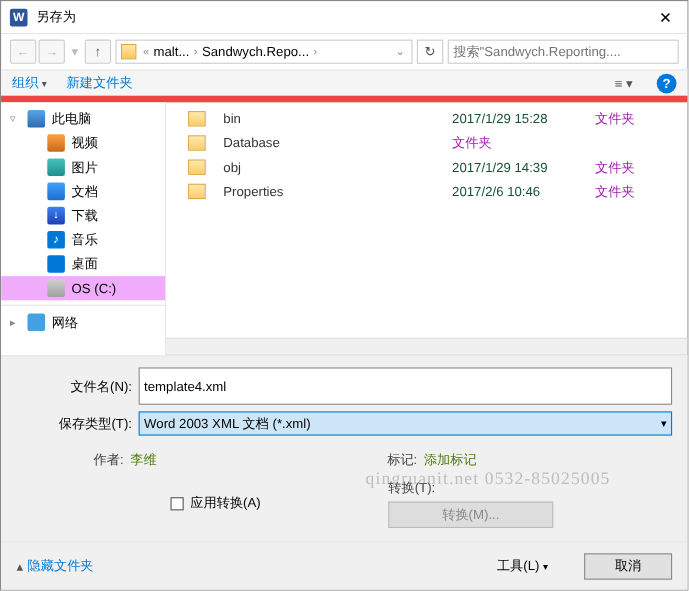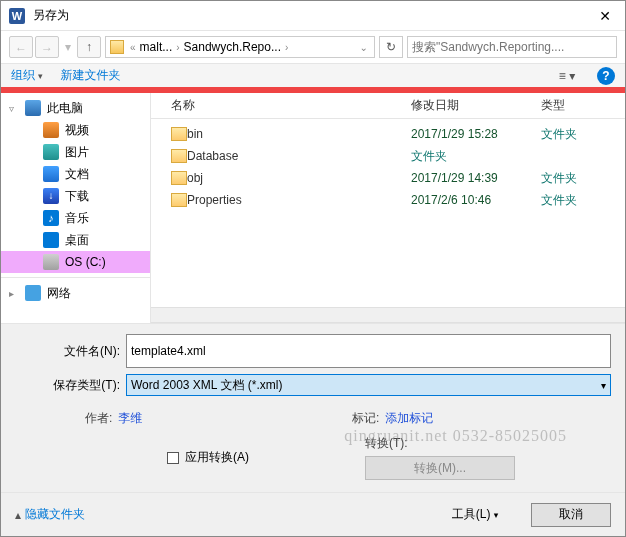--- a/index.html
+++ b/index.html
@@ -200,23 +200,23 @@
   .col-date { width: 130px; }
   .col-type { flex: 1; }
   .rows { flex: 1; overflow-y: auto; padding-top: 4px; }
   .row {
     display: flex;
     height: 22px;
     align-items: center;
     padding-left: 20px;
     color: #333;
   }
-  .row .fname { width: 240px; display: flex; align-items: center; gap: 0; }
+  .row .fname { width: 240px; display: flex; align-items: center; gap: 16px; }
   .row .fdate { width: 130px; color: #14532d; }
-  .row .ftype { flex: 1; color: #0f766e; }
+  .row .ftype { flex: 1; color: #a21caf; }
   .folder-ic {
     width: 16px;
     height: 14px;
     background: linear-gradient(#ffeaa7, #fdcb6e);
     border: 1px solid #d9a93e;
   }
   .scrollhint {
     height: 16px;
     background: #f0f0f0;
     border-top: 1px solid #e0e0e0;
@@ -253,27 +253,27 @@
     padding: 0 4px;
     justify-content: space-between;
   }
   .meta-row {
     display: flex;
     padding: 8px 0 8px 70px;
     gap: 8px;
   }
   .meta-item { display: flex; gap: 6px; width: 260px; }
   .meta-label { color: #444; }
-  .meta-link { color: #1d4ed8; }
+  .meta-link { color: #4d7c0f; }
   .trans-area {
     display: flex;
     padding: 0 0 12px 140px;
     align-items: center;
   }
-  .chk { display: flex; align-items: center; gap: 6px; width: 198px; margin-left: 12px;}
+  .chk { display: flex; align-items: center; gap: 6px; width: 198px;}
   .chk-box { width: 12px; height: 12px; border: 1px solid #555; background: #fff; }
   .trans-right { display: flex; flex-direction: column; gap: 4px; position: relative;}
   .trans-btn { width: 150px; height: 24px; border: 1px solid #bbb; background: #ddd; color: #888; display: flex; align-items: center; justify-content: center; }
   .watermark {
     position: absolute;
     right: -52px;
     top: -8px;
     white-space: nowrap;
     color: rgba(128,128,128,0.45);
     font-family: Georgia, "Times New Roman", serif;
@@ -388,25 +388,20 @@
       </div>
       <div class="divider"></div>
       <div class="side-item">
         <span class="caret">▸</span>
         <span class="ic ic-net"></span>
         <span>网络</span>
       </div>
     </div>
 
     <div class="filelist">
-      <div class="headers">
-        <div class="col-name">名称</div>
-        <div class="col-date">修改日期</div>
-        <div class="col-type">类型</div>
-      </div>
       <div class="rows" id="rows">
           <div class="row">
             <div class="fname">
               <span class="folder-ic"></span>
               <span>bin</span>
             </div>
             <div class="fdate">2017/1/29 15:28</div>
             <div class="ftype">文件夹</div>
           </div>
           <div class="row">

